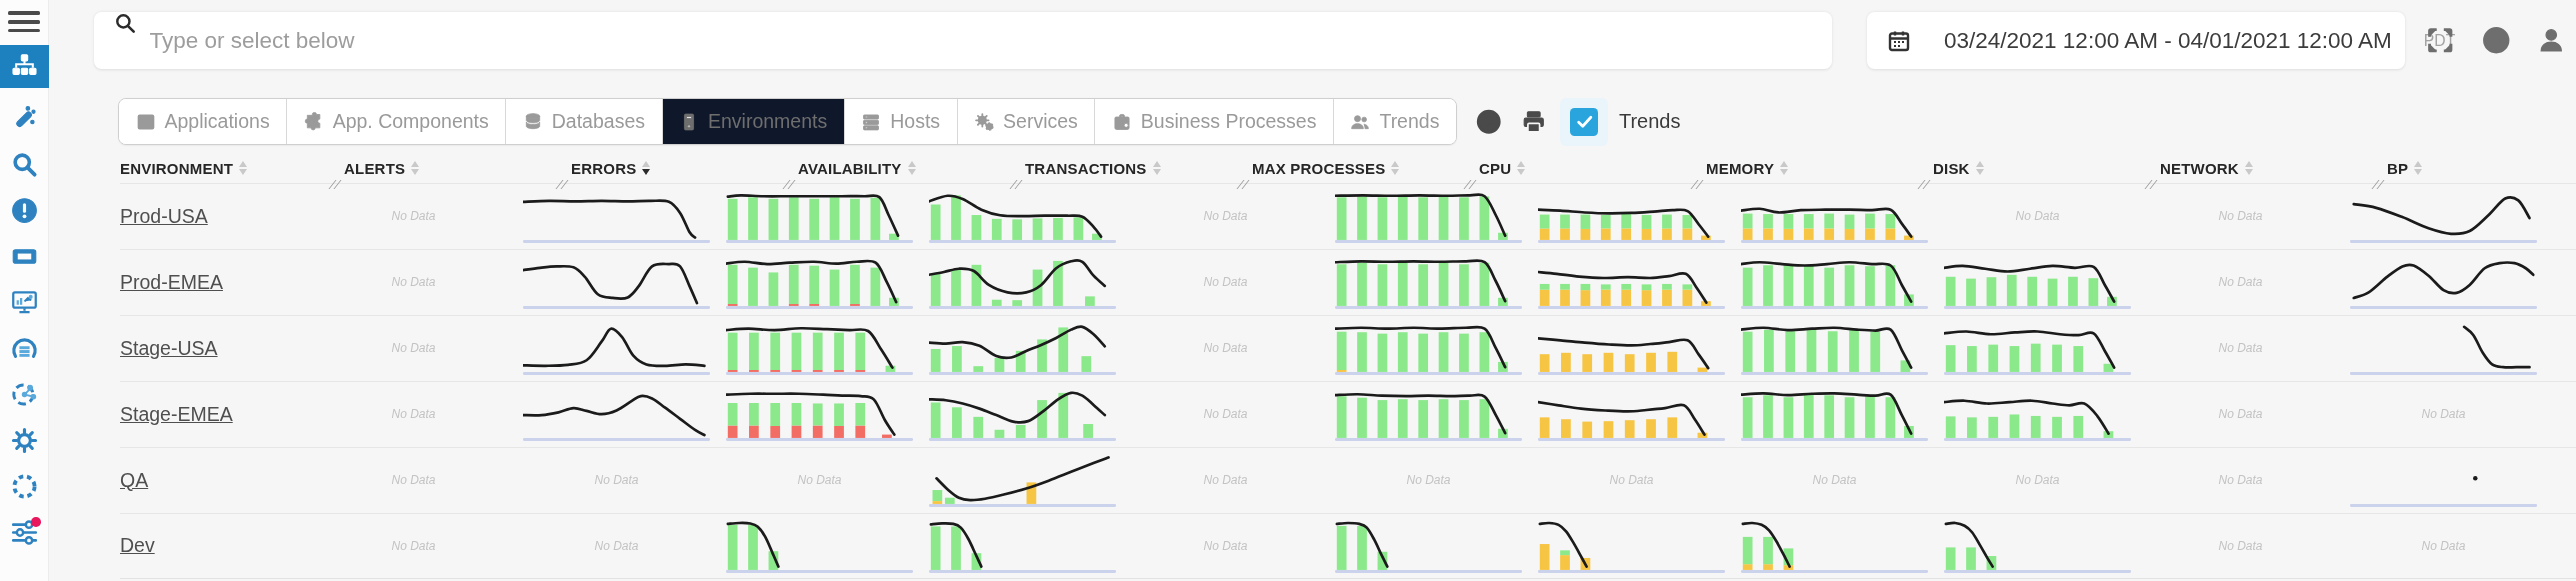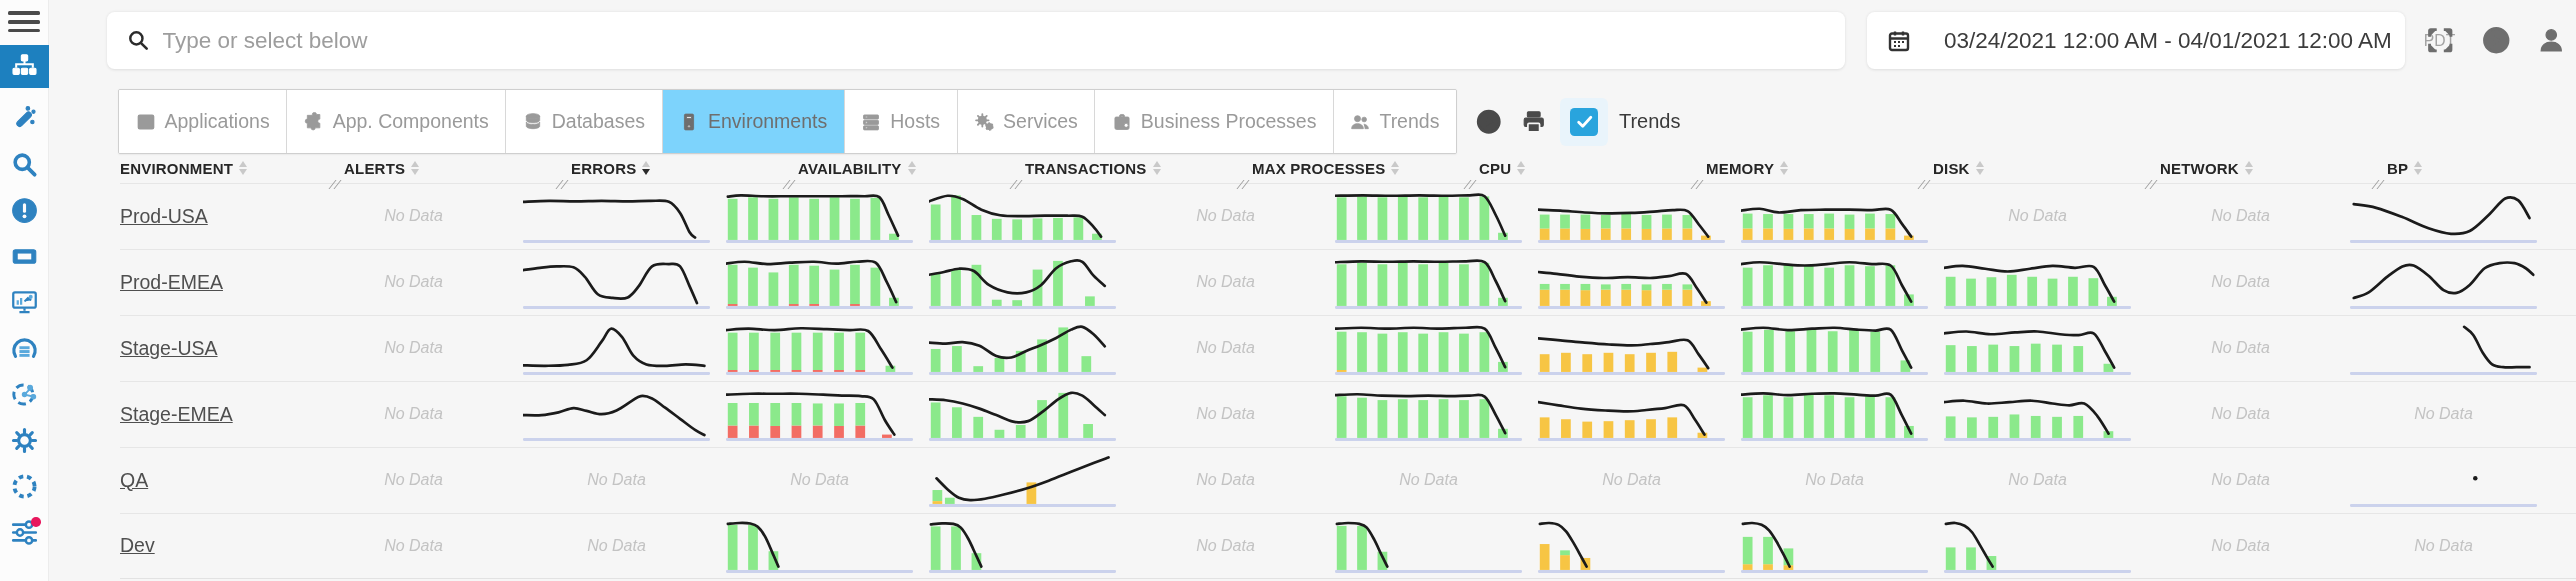--- a/index.html
+++ b/index.html
@@ -18,48 +18,48 @@
   }
   .hamburger { width: 31.5px; height: 25.5px; display: flex; flex-direction: column; justify-content: space-between; padding: 2.2px 0; margin-bottom: 10.5px; cursor: pointer; }
   .hamburger span { display: block; height: 3.7px; background: #4a4a4a; border-radius: 1.5px; }
   .side-item { width: 49px; height: 34px; display: flex; align-items: center; justify-content: center; margin-bottom: 12px; cursor: pointer; position: relative; }
   .side-item svg { width: 27px; height: 27px; fill: #2e82c0; stroke: #2e82c0; }
   .side-item.active { background: #1d80bf; height: 43px; margin-bottom: 13.5px; }
   .side-item.active svg { fill: #ffffff; stroke: #ffffff; }
   .badge-dot { position: absolute; top: 1.5px; right: 7.5px; width: 9.7px; height: 9.7px; border-radius: 50%; background: #e8175d; }
   
   .searchbox {
-    position: absolute; left: 107px; top: 12px; width: 1738px; height: 57px;
+    position: absolute; left: 94px; top: 12px; width: 1738px; height: 57px;
     background: #fff; border-radius: 7.5px; box-shadow: 0 0.7px 3px rgba(0,0,0,.10);
-    display: flex; align-items: center; padding: 0 19.5px;
+    display: flex; padding: 0 19.5px;
   }
   .searchbox svg { width: 22.5px; height: 22.5px; stroke: #2b2b2b; flex: none; }
   .searchbox input {
     border: none; outline: none; background: transparent; width: 100%;
     font-family: "Liberation Sans", sans-serif; font-size: 22.5px; color: #444; margin-left: 13.5px;
   }
   .searchbox input::placeholder { color: #9d9d9d; }
   .datebox {
     position: absolute; left: 1867px; top: 12px; width: 538px; height: 57px;
     background: #fff; border-radius: 7.5px; box-shadow: 0 0.7px 3px rgba(0,0,0,.10);
     display: flex; align-items: center; padding: 0 19.5px; cursor: pointer; gap: 20px;
   }
   .datebox .cal { width: 24px; height: 24px; stroke: #333; fill: none; flex: none; }
   .date-text { font-size: 22.5px; color: #3c3c3c; margin-left: 13.5px; white-space: nowrap; }
   .tz { font-size: 15.7px; color: #a3a3a3; margin-left: 12px; }
   .top-actions { position: absolute; left: 2424px; top: 24px; display: flex; gap: 22.5px; align-items: center; }
   .icon-btn { width: 33px; height: 33px; display: flex; align-items: center; justify-content: center; cursor: pointer; }
   .icon-btn svg { width: 28.5px; height: 28.5px; stroke: #6e6e6e; fill: #6e6e6e; }
   
   .tabbar { position: absolute; left: 118px; top: 96px; height: 51px; display: flex; align-items: center; }
-  .tab-group { display: flex; background: #fff; border: 0.7px solid #cfcfcf; border-radius: 2px; overflow: hidden; height: 65px; box-shadow: 0 0.7px 1.5px rgba(0,0,0,.05); }
+  .tab-group { display: flex; background: #fff; border: 0.7px solid #cfcfcf; border-radius: 8px; overflow: hidden; height: 47px; box-shadow: 0 0.7px 1.5px rgba(0,0,0,.05); }
   .tab { display: flex; align-items: center; gap: 9px; padding: 0 16.5px; color: #9a9a9a; font-size: 19.5px; border: none; border-left: 0.7px solid #d8d8d8; background: #fff; cursor: pointer; font-family: "Liberation Sans", sans-serif; white-space: nowrap; }
   .tab:first-child { border-left: none; }
   .tab svg { width: 20px; height: 20px; fill: #9a9a9a; stroke: #9a9a9a; }
-  .tab.selected { background: #7dd3fc; color: #6e6e6e; }
+  .tab.selected { background: #0f172a; color: #6e6e6e; }
   .tab.selected svg { fill: #6e6e6e; stroke: #6e6e6e; }
   .tab-actions { display: flex; align-items: center; gap: 12px; margin-left: 15px; }
   .tab-actions .icon-btn svg { width: 25.5px; height: 25.5px; stroke: #4a4a4a; fill: #4a4a4a; }
   .trends { display: flex; align-items: center; margin-left: 10.5px; cursor: pointer; }
   .trends-tile { width: 48px; height: 48px; background: #e9f4fb; border-radius: 6px; display: flex; align-items: center; justify-content: center; }
   .checkbox { width: 28px; height: 28px; background: #29a4dd; border-radius: 4.5px; display: flex; align-items: center; justify-content: center; }
   .checkbox svg { width: 19.5px; height: 19.5px; }
   .trends-label { font-size: 20px; color: #3a3a3a; margin-left: 10.5px; text-align: right; }
   
   .table { position: absolute; left: 120px; top: 154px; }
@@ -69,21 +69,21 @@
   .sort { display: flex; flex-direction: column; gap: 2.2px; }
   .tri-up { width: 0; height: 0; border-left: 4.5px solid transparent; border-right: 4.5px solid transparent; border-bottom: 6px solid #c9c9c9; }
   .tri-down { width: 0; height: 0; border-left: 4.5px solid transparent; border-right: 4.5px solid transparent; border-top: 6px solid #c9c9c9; }
   .tri-down.on { border-top-color: #2b2b2b; }
   .resize-mark { position: absolute; left: -12px; bottom: -12px; width: 6px; height: 9px; border-left: 1.5px solid #9a9a9a; border-right: 1.5px solid #9a9a9a; transform: skewX(-38deg); }
   .resize-mark.end { left: auto; right: -3px; }
   .tr { height: 66px; border-top: 0.7px solid #e6e6e6; }
   .tr:last-child { border-bottom: 0.7px solid #e2e2e2; }
   .td { display: flex; align-items: center; }
   .env { font-size: 19.5px; color: #4f4f4f; text-decoration: underline; }
-  .nodata { width: 187px; text-align: center; font-style: italic; color: #c3c3c3; font-size: 16px; }
+  .nodata { width: 187px; text-align: center; font-style: italic; color: #c3c3c3; font-size: 12px; }
 </style>
 </head>
 <body>
 
 <nav class="sidebar">
   <div class="hamburger">
       <span></span>
       <span></span>
       <span></span>
     </div>

